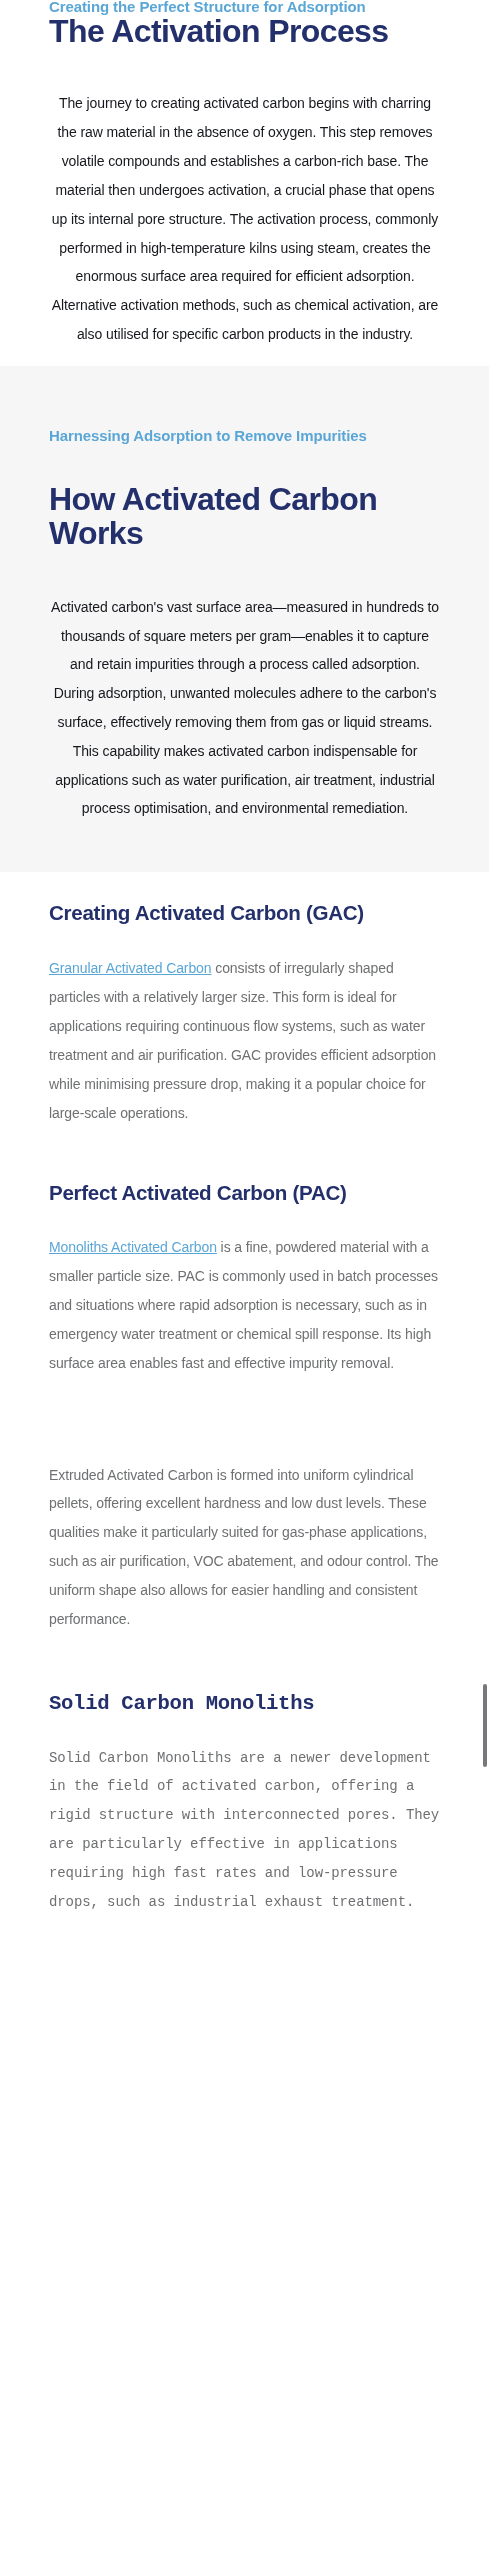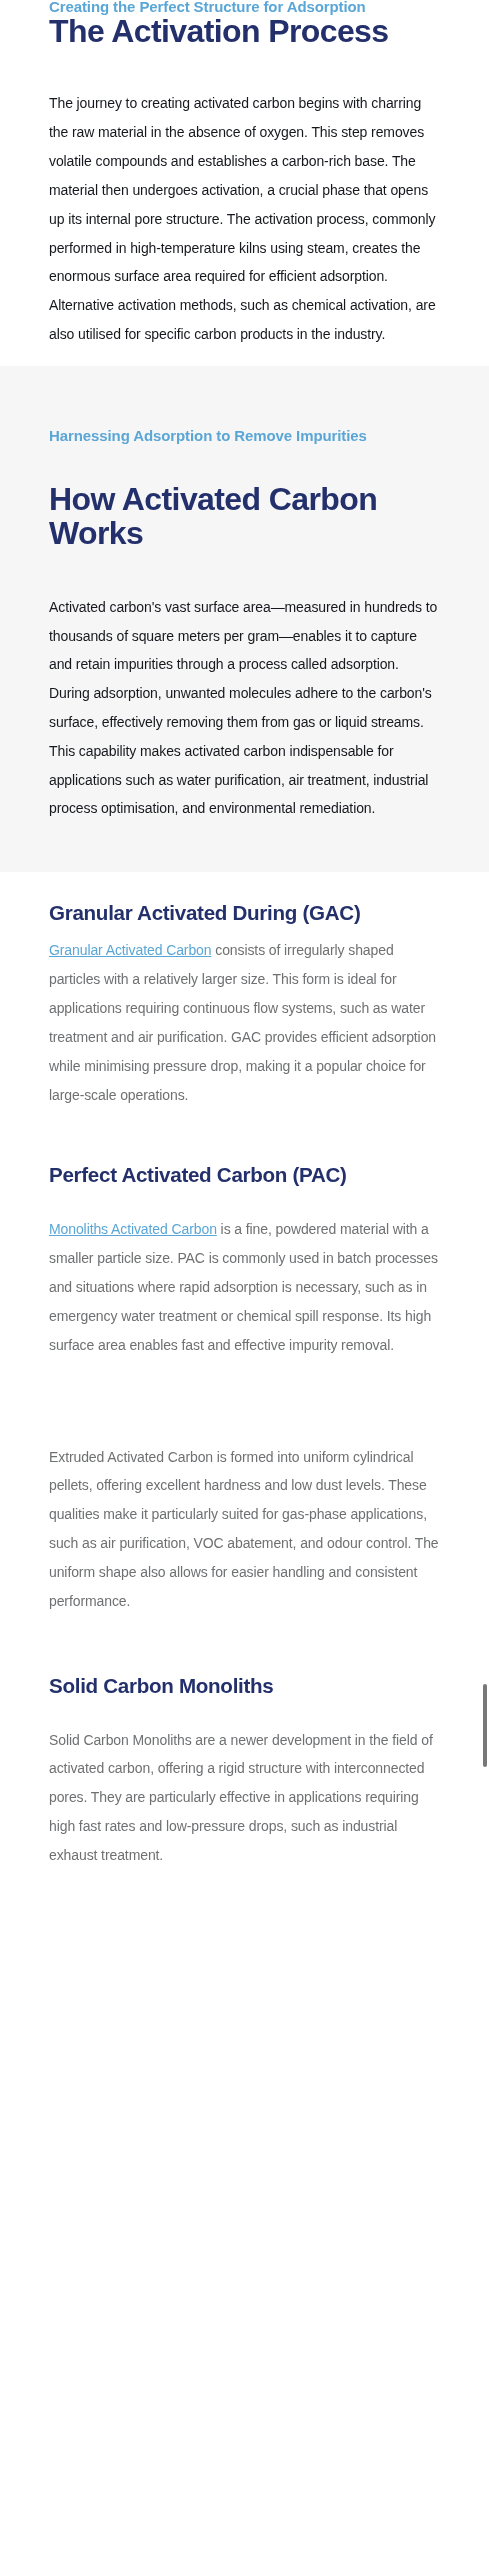--- a/index.html
+++ b/index.html
@@ -39,20 +39,21 @@
     font-size:20.6px;
     font-weight:700;
     line-height:1.12;
     letter-spacing:-0.3px;
   }
   .body-dark {
     color:#16181d;
     font-size:14px;
     line-height:2.06;
     letter-spacing:-0.1px;
+    text-align:center;
   }
   .body-gray {
     color:#6f7072;
     font-size:14px;
     line-height:2.06;
     letter-spacing:-0.1px;
   }
   .lnk { color:#5aa6d6; }
 
   
@@ -78,38 +79,38 @@
     <div class="body-dark" style="margin-top:40px;">The journey to creating activated carbon begins with charring the raw material in the absence of oxygen. This step removes volatile compounds and establishes a carbon-rich base. The material then undergoes activation, a crucial phase that opens up its internal pore structure. The activation process, commonly performed in high-temperature kilns using steam, creates the enormous surface area required for efficient adsorption. Alternative activation methods, such as chemical activation, are also utilised for specific carbon products in the industry.</div>
   </div>
 
   <div class="section sec-gray" style="padding-top:61px; padding-bottom:49px;">
     <div class="eyebrow">Harnessing Adsorption to Remove Impurities</div>
     <div class="h-big" style="margin-top:38px;">How Activated Carbon Works</div>
     <div class="body-dark" style="margin-top:42px;">Activated carbon's vast surface area—measured in hundreds to thousands of square meters per gram—enables it to capture and retain impurities through a process called adsorption. During adsorption, unwanted molecules adhere to the carbon's surface, effectively removing them from gas or liquid streams. This capability makes activated carbon indispensable for applications such as water purification, air treatment, industrial process optimisation, and environmental remediation.</div>
   </div>
 
   <div class="section sec-white" style="padding-top:29px; padding-bottom:0px;">
-    <div class="h-sub">Granular Activated During (GAC)</div>
-    <div class="body-gray" style="margin-top:12px;">
+    <div class="h-sub">Creating Activated Carbon (GAC)</div>
+    <div class="body-gray" style="margin-top:30px;">
       <a href="#" class="lnk">Granular Activated Carbon</a><span> consists of irregularly shaped particles with a relatively larger size. This form is ideal for applications requiring continuous flow systems, such as water treatment and air purification. GAC provides efficient adsorption while minimising pressure drop, making it a popular choice for large-scale operations.</span>
     </div>
   </div>
 
   <div class="section sec-white" style="padding-top:54px; padding-bottom:0px;">
     <div class="h-sub">Perfect Activated Carbon (PAC)</div>
     <div class="body-gray" style="margin-top:29px;">
       <a href="#" class="lnk">Monoliths Activated Carbon</a><span> is a fine, powdered material with a smaller particle size. PAC is commonly used in batch processes and situations where rapid adsorption is necessary, such as in emergency water treatment or chemical spill response. Its high surface area enables fast and effective impurity removal.</span>
     </div>
   </div>
 
   <div class="section sec-white" style="padding-top:54px; padding-bottom:0px;">
     <div class="body-gray" style="margin-top:29px;">Extruded Activated Carbon is formed into uniform cylindrical pellets, offering excellent hardness and low dust levels. These qualities make it particularly suited for gas-phase applications, such as air purification, VOC abatement, and odour control. The uniform shape also allows for easier handling and consistent performance.</div>
   </div>
 
-  <div class="section sec-white" style="padding-top:58px; padding-bottom:0px;">
+  <div class="section sec-white" style="padding-top:58px; padding-bottom:0px;font-family:Liberation Mono, monospace;">
     <div class="h-sub">Solid Carbon Monoliths</div>
     <div class="body-gray" style="margin-top:29px;">Solid Carbon Monoliths are a newer development in the field of activated carbon, offering a rigid structure with interconnected pores. They are particularly effective in applications requiring high fast rates and low-pressure drops, such as industrial exhaust treatment.</div>
   </div>
 
   <div class="scroll-thumb"></div>
 
 </div>
 
 
 </body></html>

